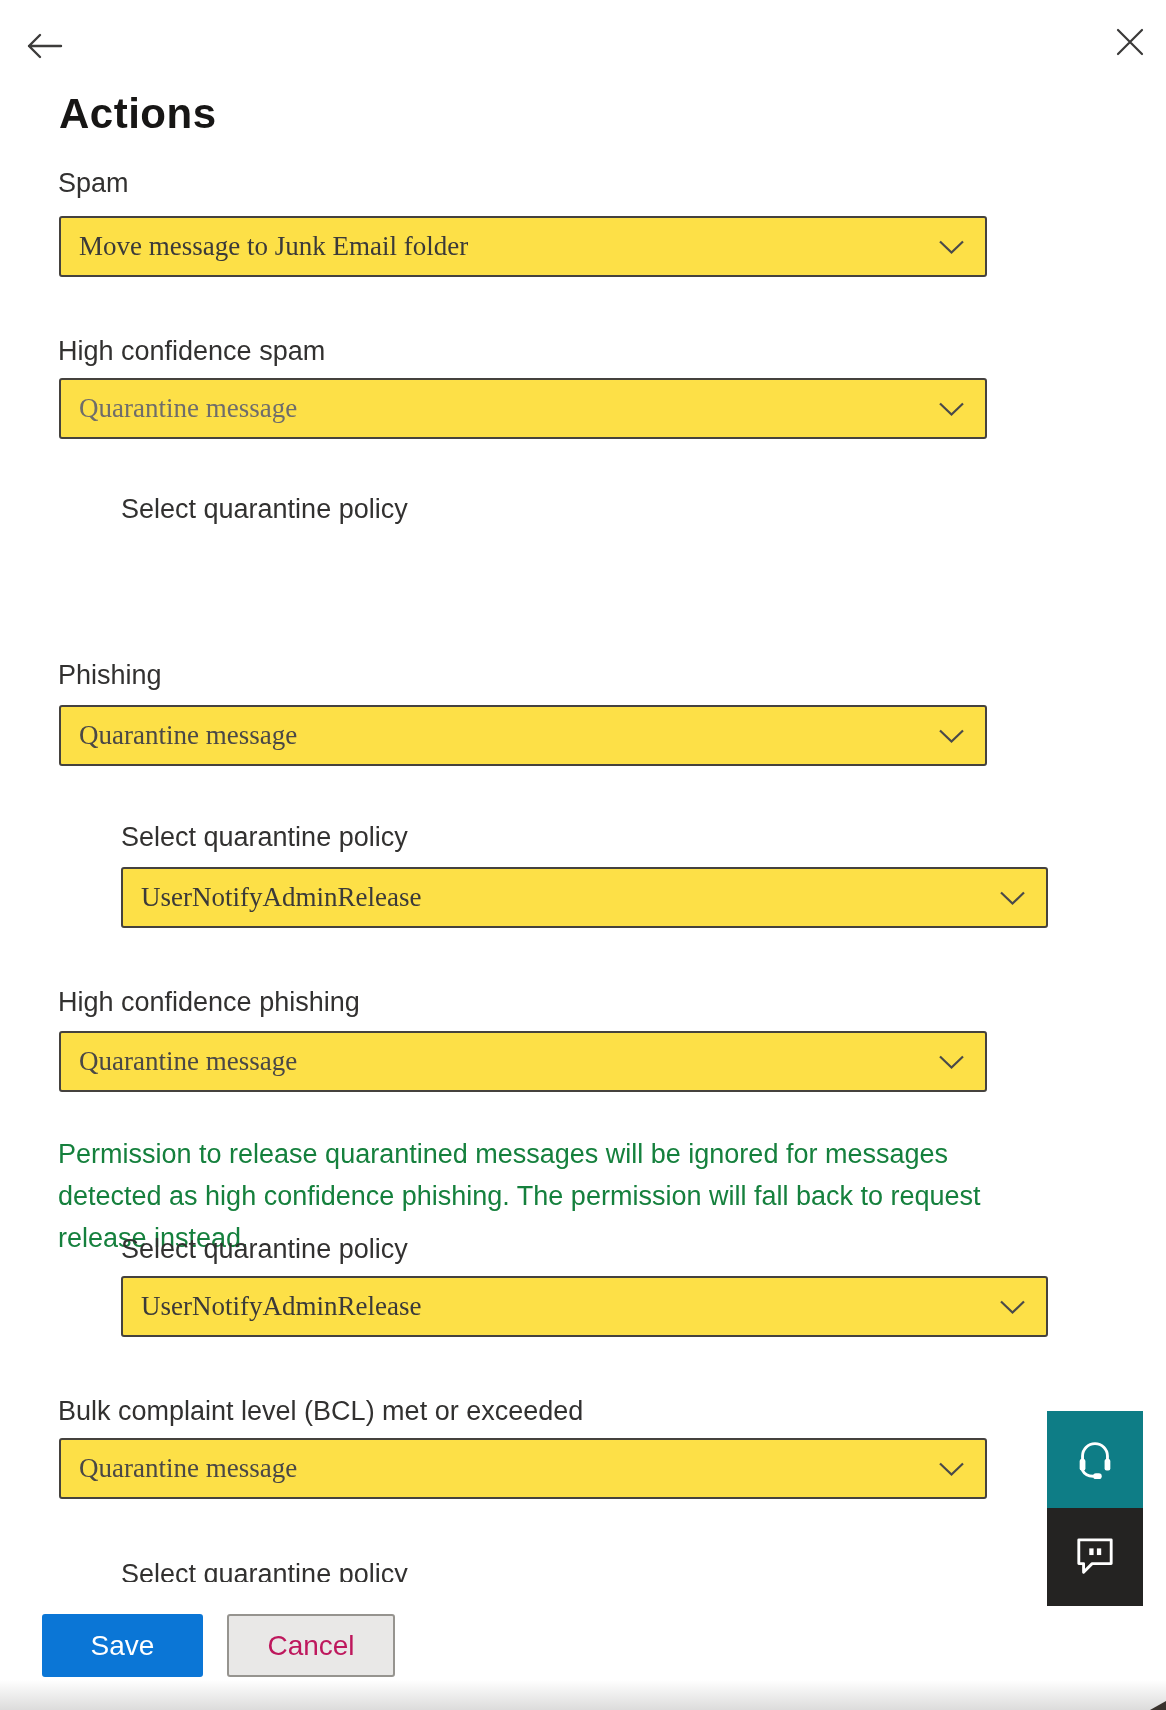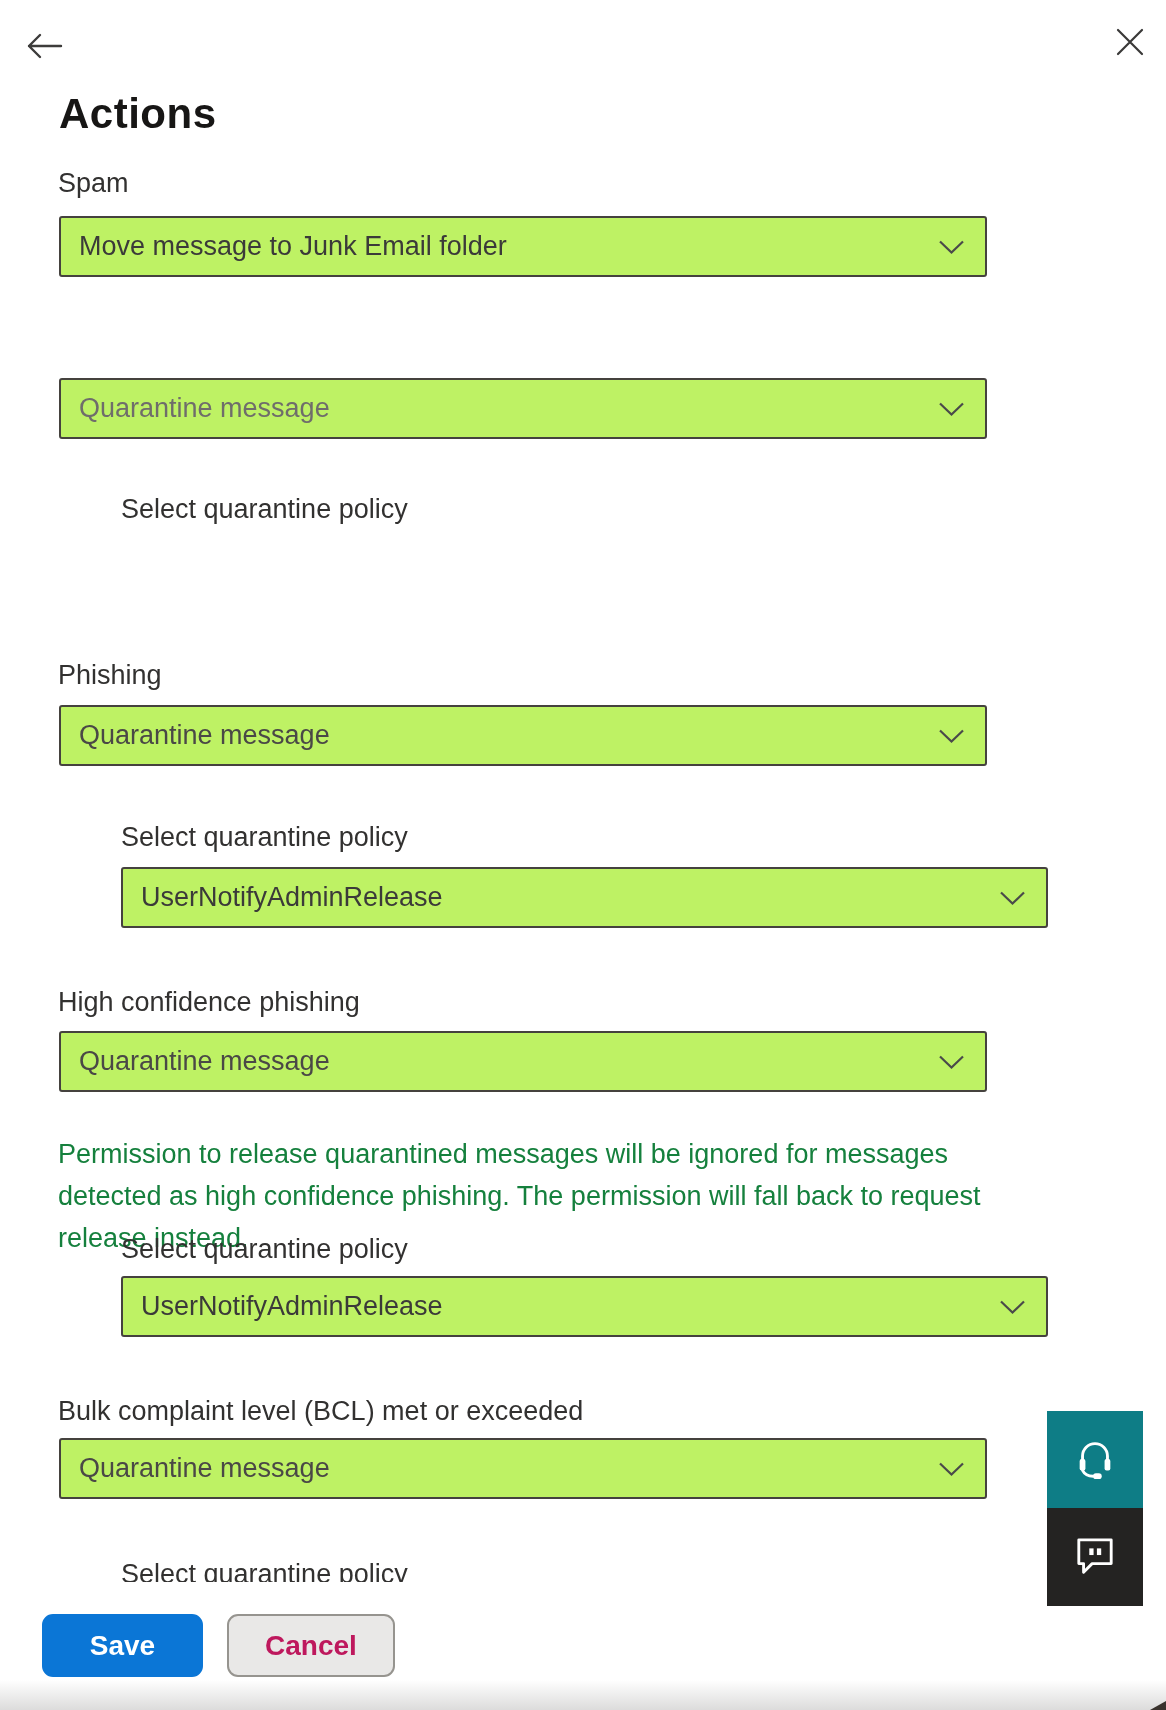--- a/index.html
+++ b/index.html
@@ -8,45 +8,45 @@
     font-family:"Liberation Sans","DejaVu Sans",sans-serif;
   }
   .icon-btn{position:absolute;background:none;border:none;padding:0;cursor:pointer;line-height:0;}
   #back-btn{left:24px;top:26px;width:40px;height:40px;}
   #close-btn{left:1108px;top:20px;width:44px;height:44px;}
 
   .page-title{position:absolute;left:59px;top:90px;font-size:42px;font-weight:700;color:#171615;letter-spacing:.5px;}
 
   .f-label{position:absolute;font-size:27px;font-weight:400;color:#323130;line-height:34px;white-space:nowrap;}
   .f-select{
-    position:absolute;height:61px;box-sizing:border-box;background:#bef264;
+    position:absolute;height:61px;box-sizing:border-box;background:#fde047;
     border:2px solid #45423e;border-radius:3px;
     display:flex;align-items:center;padding:0 60px 0 18px;
-    font-size:27px;color:#3b3a39;cursor:pointer;white-space:nowrap;
+    font-size:27px;color:#3b3a39;cursor:pointer;white-space:nowrap;font-family:Liberation Serif, serif;
   }
   .f-select .chev{position:absolute;right:20px;top:50%;transform:translateY(-50%);}
   .val-mid{color:#4a4846;}
   .val-muted{color:#6f6d6b;}
 
   
   #lbl-spam{left:58px;top:166px;}      #dd-spam{left:59px;top:216px;width:928px;}
   #lbl-hcs{left:58px;top:334px;}       #dd-hcs{left:59px;top:378px;width:928px;}
   #lbl-sqp1{left:121px;top:492px;}     #dd-sqp1{left:121px;top:542px;width:927px;}
   #lbl-phishing{left:58px;top:658px;}  #dd-phishing{left:59px;top:705px;width:928px;}
   #lbl-sqp2{left:121px;top:820px;}     #dd-sqp2{left:121px;top:867px;width:927px;}
   #lbl-hcp{left:58px;top:985px;}       #dd-hcp{left:59px;top:1031px;width:928px;}
   #lbl-sqp3{left:121px;top:1232px;}    #dd-sqp3{left:121px;top:1276px;width:927px;}
   #lbl-bcl{left:58px;top:1394px;}      #dd-bcl{left:59px;top:1438px;width:928px;}
   #lbl-sqp4{left:121px;top:1557px;z-index:1;}
 
   .note{position:absolute;left:58px;top:1133px;width:1000px;font-size:27px;line-height:42px;color:#15803d;}
 
   .footer{position:absolute;left:0;top:1582px;width:1166px;height:128px;background:#fff;z-index:2;}
-  .btn{position:absolute;top:32px;height:63px;border-radius:11px;font-family:inherit;
-       font-size:28px;font-weight:700;cursor:pointer;}
+  .btn{position:absolute;top:32px;height:63px;border-radius:3px;font-family:inherit;
+       font-size:28px;font-weight:400;cursor:pointer;}
   #save-btn{left:42px;width:161px;background:#0b76d6;border:2px solid #0b76d6;color:#fff;}
   #cancel-btn{left:227px;width:168px;background:#e9e8e7;border:2px solid #96948f;color:#be185d;}
   .bottom-shade{position:absolute;left:0;bottom:0;width:100%;height:30px;z-index:3;pointer-events:none;
        background:linear-gradient(180deg,rgba(96,94,92,0) 0%,rgba(96,94,92,0.22) 100%);}
 
   .side-btn{position:absolute;left:1047px;width:96px;border:none;padding:0;cursor:pointer;z-index:4;
        display:flex;align-items:center;justify-content:center;}
   #help-btn{top:1411px;height:97px;background:#0e7d86;}
   #feedback-btn{top:1508px;height:98px;background:#242322;}
 
@@ -78,20 +78,21 @@
   <div class="f-label" id="lbl-spam">Spam</div>
   <div class="f-select" id="dd-spam" role="combobox">
     <span>Move message to Junk Email folder</span>
     <span class="chev">
       <svg width="27" height="16" viewBox="0 0 27 16">
           <path d="M2 2 L13.5 13 L25 2" fill="none" stroke="#4a4a4a" stroke-width="2.2"></path>
         </svg>
     </span>
   </div>
 
+  <div class="f-label" id="lbl-hcs">High confidence spam</div>
   <div class="f-select" id="dd-hcs" role="combobox">
     <span class="val-muted">Quarantine message</span>
     <span class="chev">
       <svg width="27" height="16" viewBox="0 0 27 16">
           <path d="M2 2 L13.5 13 L25 2" fill="none" stroke="#4a4a4a" stroke-width="2.2"></path>
         </svg>
     </span>
   </div>
 
   <div class="f-label" id="lbl-sqp1">Select quarantine policy</div>

